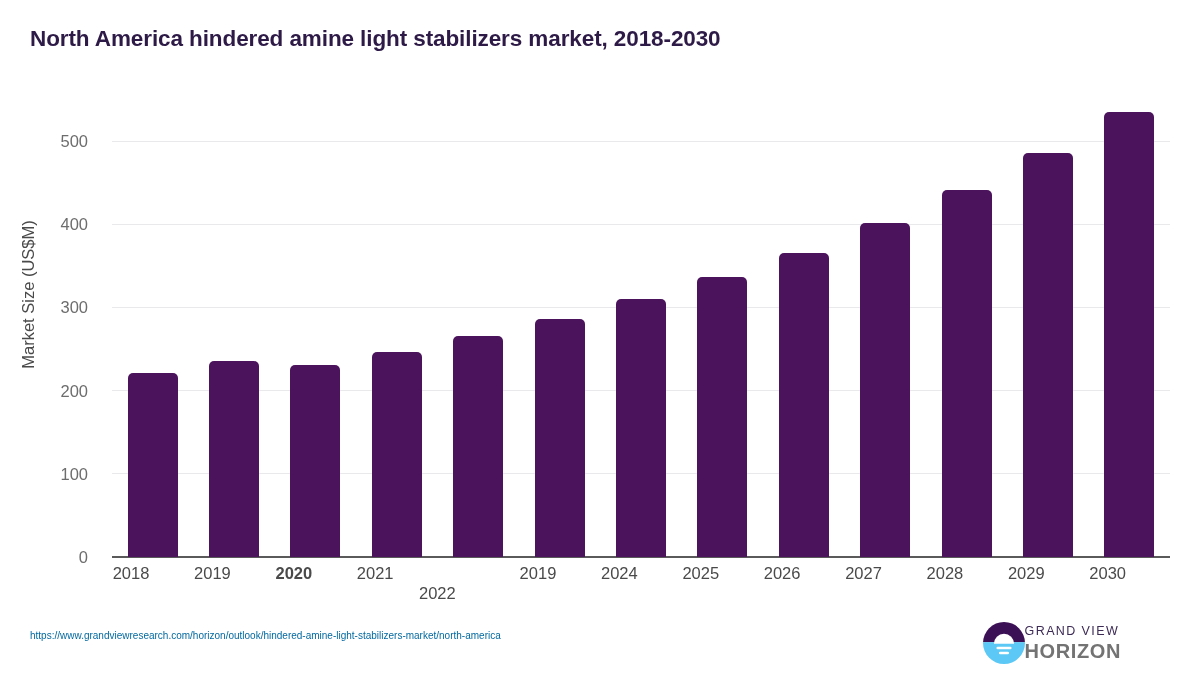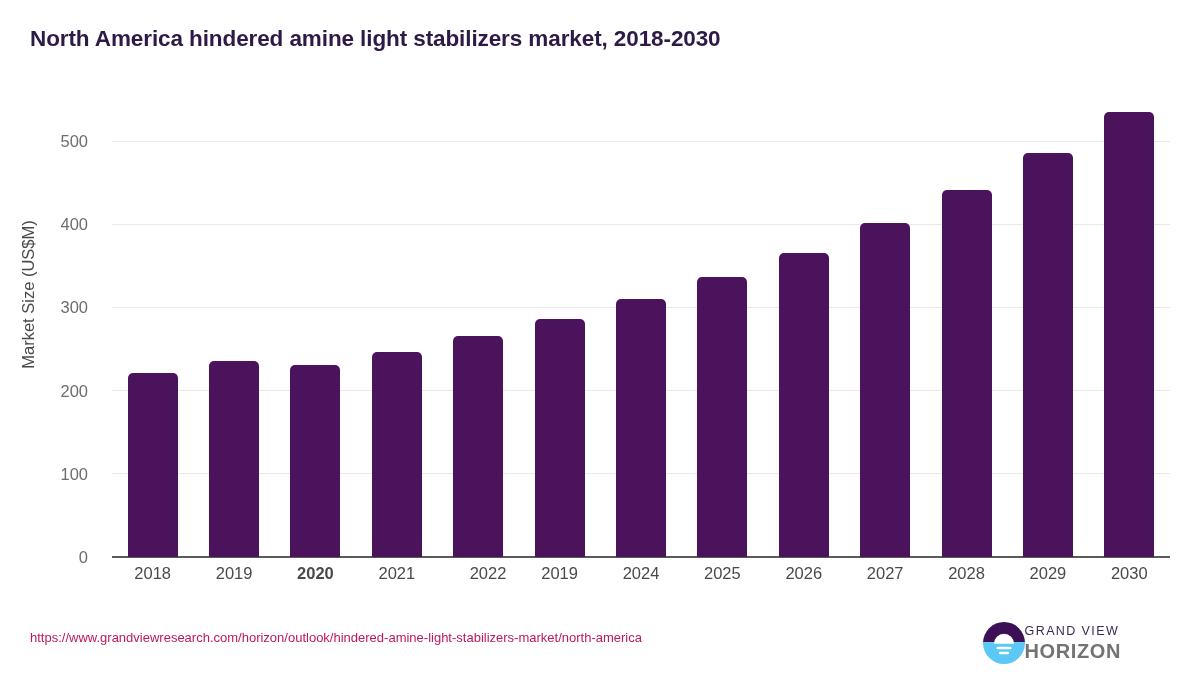--- a/index.html
+++ b/index.html
@@ -103,32 +103,31 @@
     position: absolute;
     left: 112px;
     top: 564px;
     width: 1058px;
     height: 30px;
   }
   #x-axis-labels .xlabel {
     position: absolute;
     top: 0;
     width: 80px;
-    text-align: center;
     font-size: 16.5px;
     color: #4a4a4a;
   }
 
   
   #source-url {
     position: absolute;
     left: 30px;
     top: 630px;
-    font-size: 13px;
-    color: #be185d;
+    font-size: 10px;
+    color: #0369a1;
     white-space: nowrap;
   }
   #logo {
     position: absolute;
     right: 28px;
     top: 622px;
     display: flex;
     align-items: center;
     gap: 0;
   }
@@ -197,21 +196,21 @@
       <div class="bar" title="2028: 441" style="left: 829.538px; height: 366.912px; background: rgb(75, 19, 92);"></div>
       <div class="bar" title="2029: 485" style="left: 910.923px; height: 403.52px; background: rgb(75, 19, 92);"></div>
       <div class="bar" title="2030: 535" style="left: 992.308px; height: 445.12px; background: rgb(75, 19, 92);"></div>
     </div>
 
   <div id="x-axis-labels">
       <div class="xlabel" style="left: 0.692308px;">2018</div>
       <div class="xlabel" style="left: 82.0769px;">2019</div>
       <div class="xlabel" style="left: 163.462px; font-weight: bold;">2020</div>
       <div class="xlabel" style="left: 244.846px;">2021</div>
-      <div class="xlabel" style="left: 336px;">2022</div>
+      <div class="xlabel" style="left: 307px; margin-top: 20px;">2022</div>
       <div class="xlabel" style="left: 407.615px;">2019</div>
       <div class="xlabel" style="left: 489px;">2024</div>
       <div class="xlabel" style="left: 570.385px;">2025</div>
       <div class="xlabel" style="left: 651.769px;">2026</div>
       <div class="xlabel" style="left: 733.154px;">2027</div>
       <div class="xlabel" style="left: 814.538px;">2028</div>
       <div class="xlabel" style="left: 895.923px;">2029</div>
       <div class="xlabel" style="left: 977.308px;">2030</div>
     </div>
 

